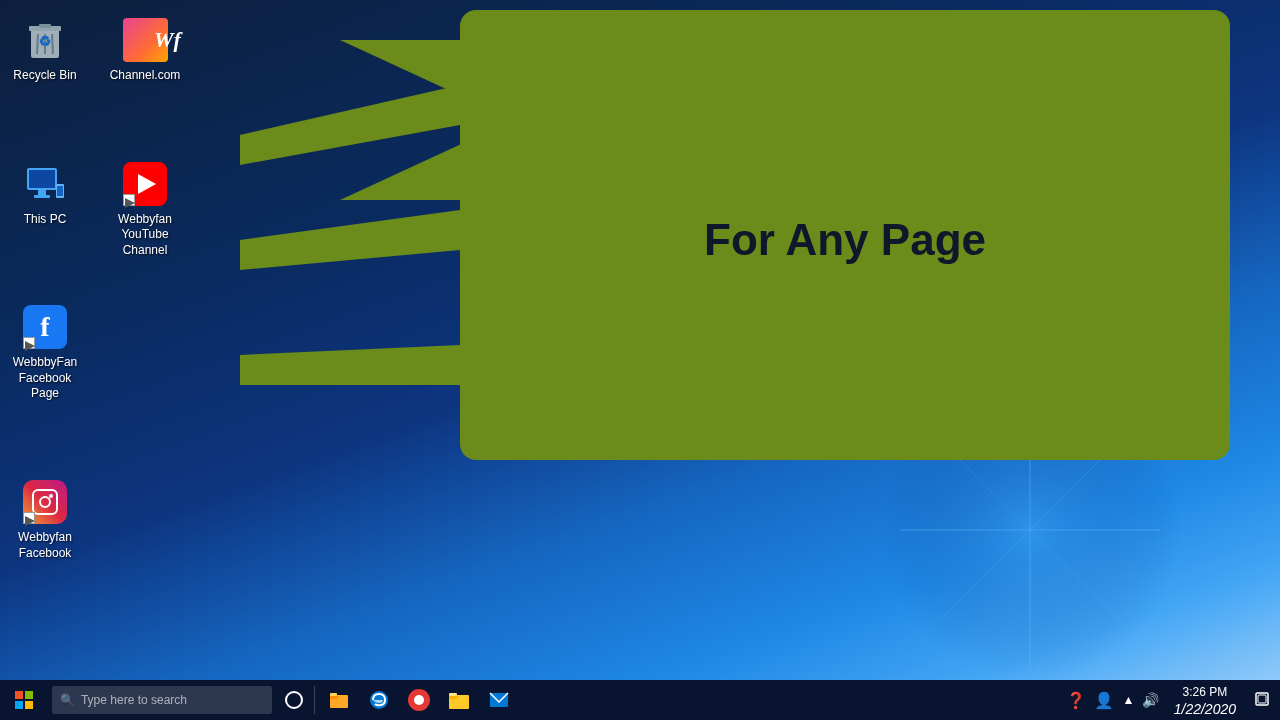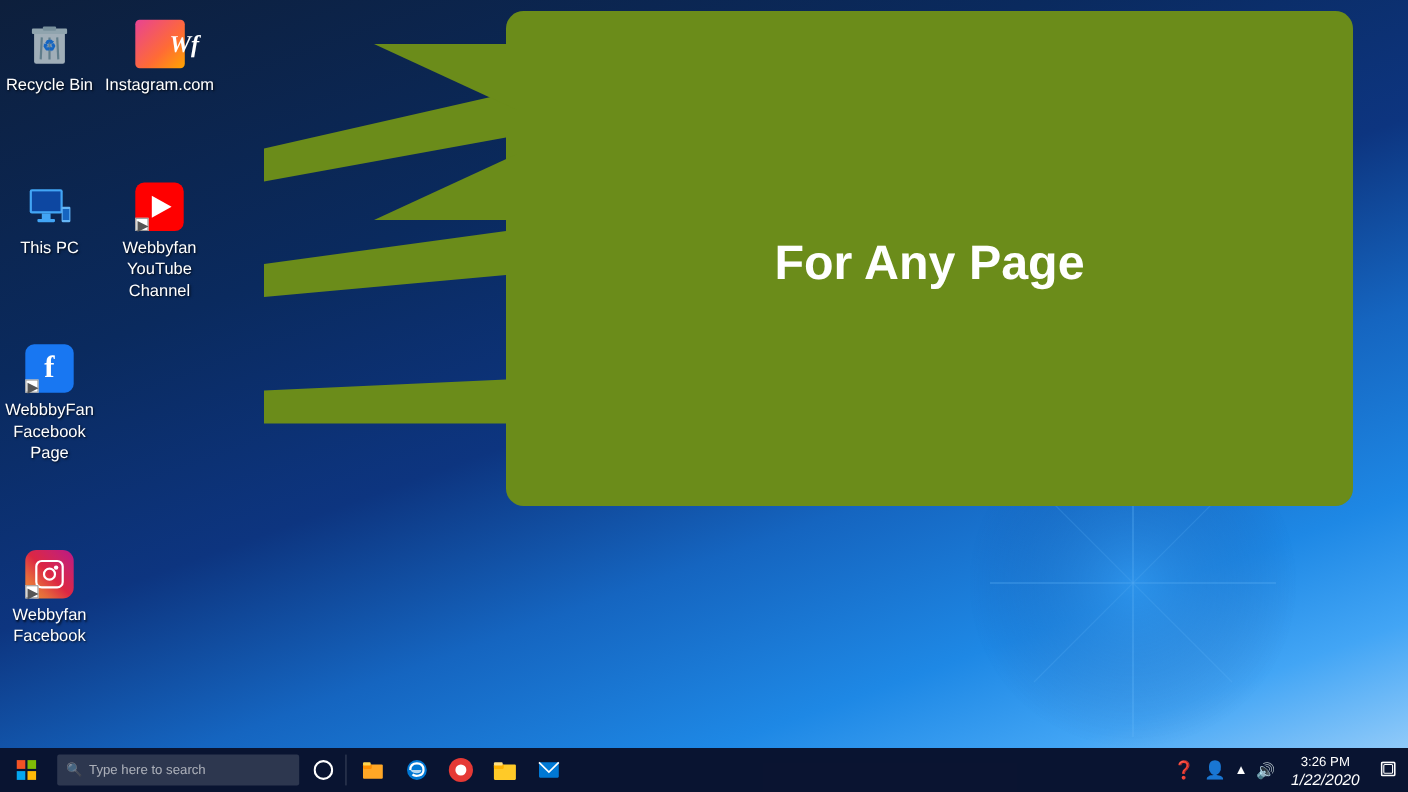--- a/index.html
+++ b/index.html
@@ -60,21 +60,21 @@
       width: 48px;
       height: 48px;
       display: flex;
       align-items: center;
       justify-content: center;
       position: relative;
     }
 
     .icon-label {
       color: white;
-      font-size: 15px;
+      font-size: 12px;
       text-align: center;
       margin-top: 4px;
       text-shadow: 1px 1px 2px rgba(0,0,0,0.8);
       line-height: 1.3;
     }
 
     
     .recycle-icon {
       width: 44px;
       height: 44px;
@@ -238,21 +238,21 @@
     .bubble-title {
       color: #2d3a0a;
       font-size: 72px;
       font-weight: 600;
       text-align: center;
       line-height: 1.15;
       letter-spacing: -1px;
     }
 
     .bubble-subtitle {
-      color: #ffffff;
+      color: #0f172a;
       font-size: 44px;
       font-weight: bold;
       text-align: center;
       margin-top: 10px;
     }
 
     
     .taskbar {
       width: 1280px;
       height: 40px;
@@ -473,21 +473,21 @@
     </div>
 
   </div>
 
   <div class="icon-col2">
 
     <div class="icon-item" style="margin-top:8px;">
       <div class="icon-img">
         <div class="webbyfan-icon">Wf</div>
       </div>
-      <div class="icon-label">Instagram.com</div>
+      <div class="icon-label">Channel.com</div>
     </div>
 
     <div class="icon-item" style="margin-top:60px;">
       <div class="icon-img">
         <div class="youtube-icon">
           <div class="youtube-play"></div>
         </div>
         <div style="position:absolute;bottom:2px;left:2px;width:12px;height:12px;background:white;border:1px solid #999;">
           <svg viewBox="0 0 12 12" width="12" height="12">
               <polygon points="1,1 11,6 1,11" fill="#555"></polygon>

